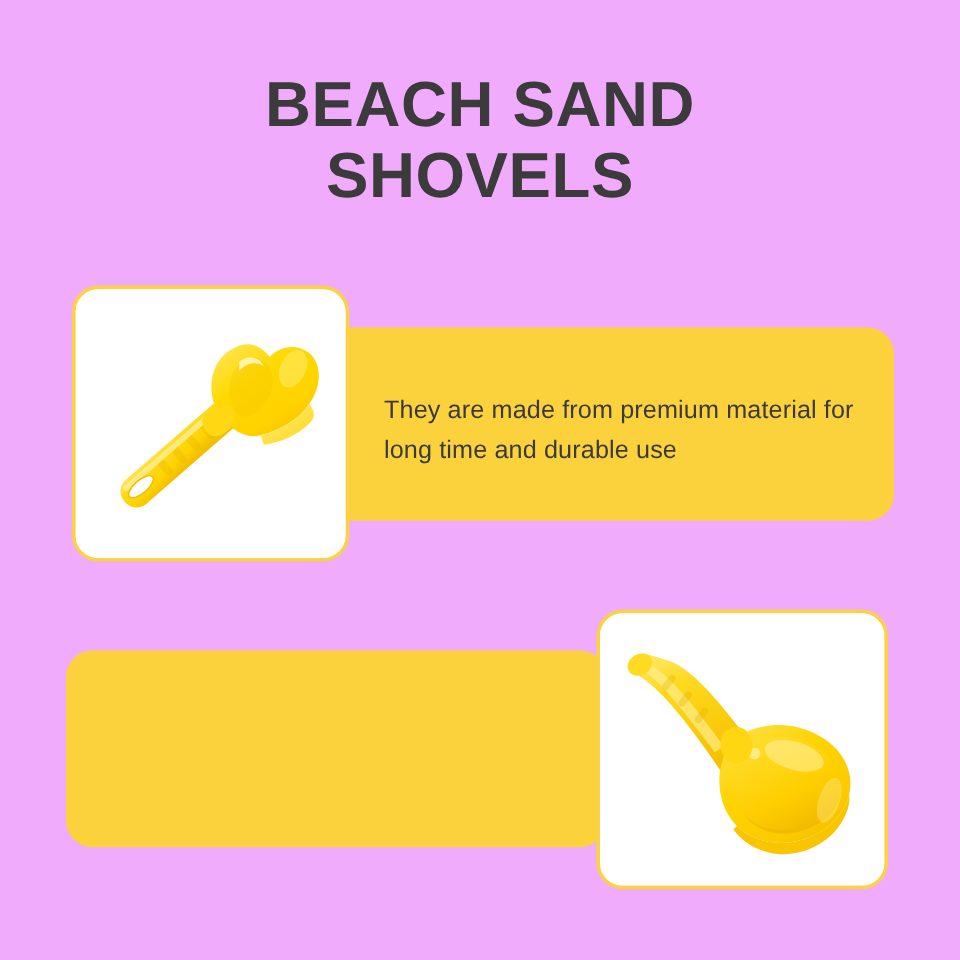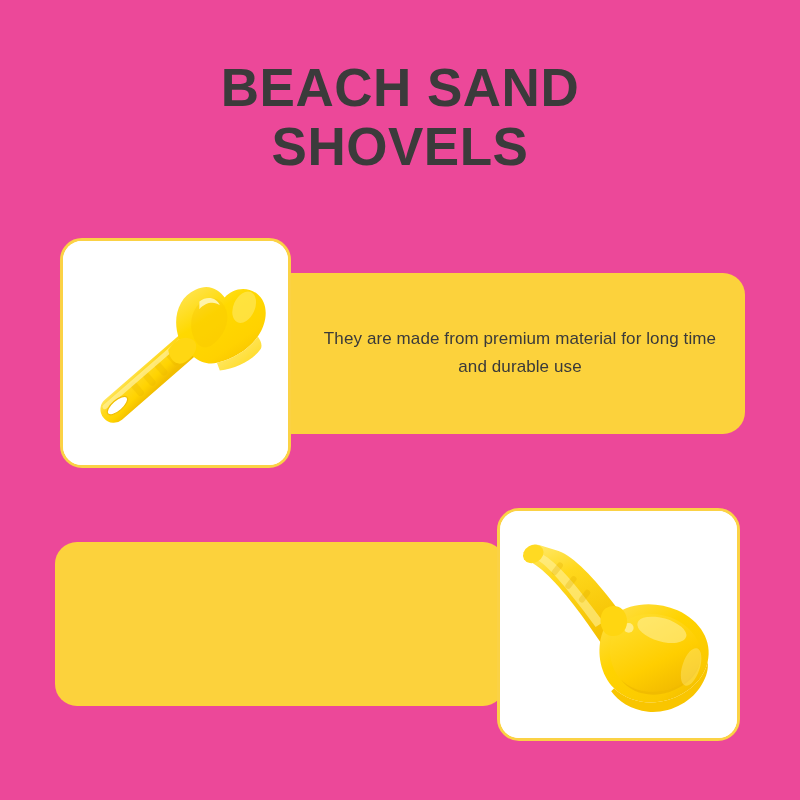--- a/index.html
+++ b/index.html
@@ -10,21 +10,21 @@
     width: 800px;
     height: 800px;
     background: #ffffff;
     font-family: "Liberation Sans", sans-serif;
     overflow: hidden;
   }
   .canvas {
     position: relative;
     width: 800px;
     height: 800px;
-    background: #ec4899;
+    background: #f0abfc;
   }
 
   
   .title {
     position: absolute;
     left: 100px;
     top: 58px;
     width: 600px;
     text-align: center;
     font-size: 53px;
@@ -38,25 +38,24 @@
   
   .panel {
     position: absolute;
     background: #FCD23C;
     border-radius: 22px;
     z-index: 1;
   }
   .panel-text {
     position: absolute;
     color: #3a3a3a;
-    font-size: 17px;
+    font-size: 21px;
     line-height: 1.62;
     letter-spacing: 0.1px;
     z-index: 2;
-    text-align: center;
   }
 
   .frame {
     position: absolute;
     background: #ffffff;
     border: 3px solid #FBD245;
     border-radius: 22px;
     box-sizing: border-box;
     z-index: 3;
     overflow: hidden;

